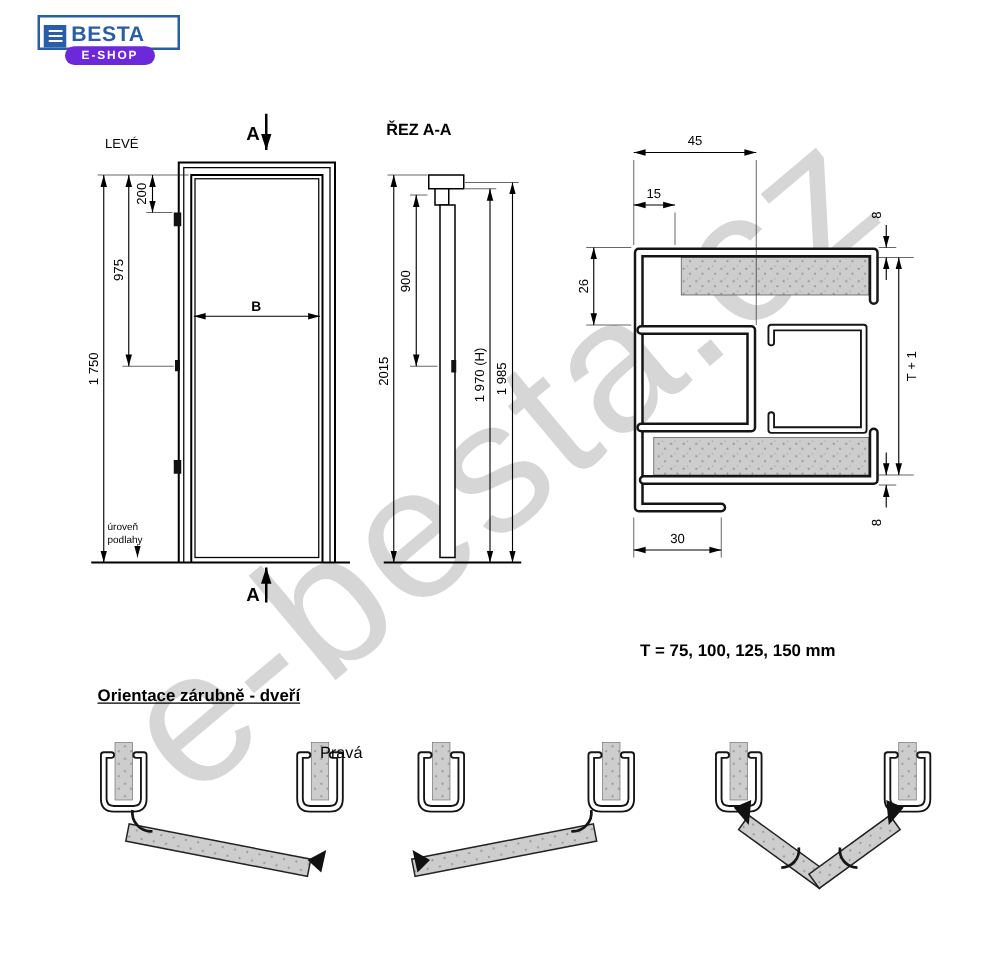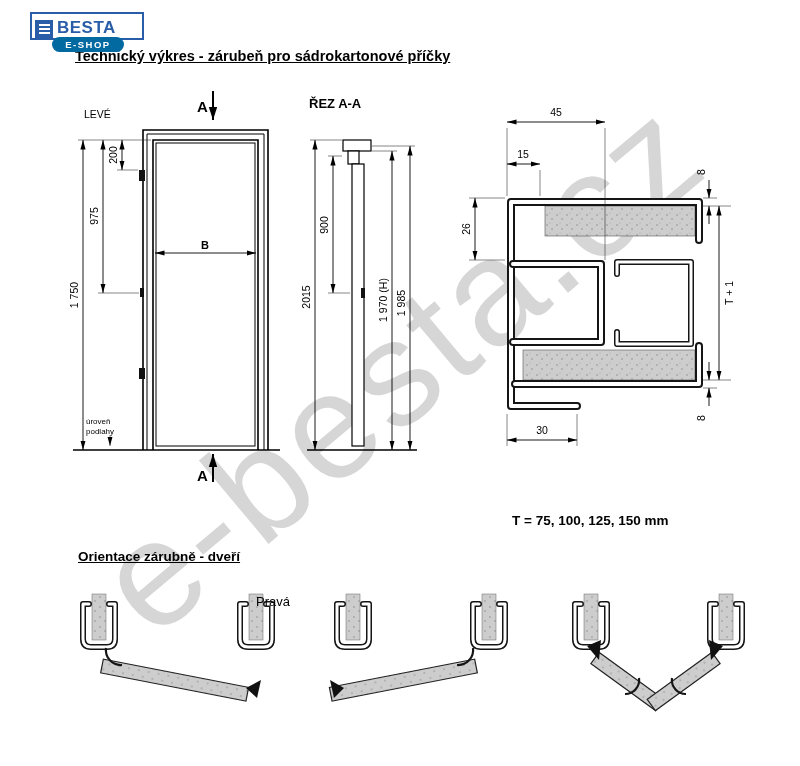--- a/index.html
+++ b/index.html
@@ -11,21 +11,21 @@
              font-size:150px;letter-spacing:4px;color:#9a9a9a;opacity:.40;
              transform:rotate(-40deg);pointer-events:none;z-index:0;white-space:nowrap;}
   
   .logo{left:30px;top:12px;z-index:3;}
   .logo-box{display:flex;align-items:flex-end;gap:4px;width:104px;height:24px;
             border:2px solid #2a5da8;background:#fff;padding:0 3px;box-sizing:content-box;}
   .logo-ico{width:18px;height:18px;background:#2a5da8;display:flex;align-items:center;justify-content:center;}
   .logo-ico i{display:block;width:11px;height:10px;
       background:repeating-linear-gradient(to bottom,#fff 0 2px,transparent 2px 4px);}
   .logo-brand{color:#2a5da8;font-weight:bold;font-size:17px;letter-spacing:.5px;}
-  .logo-pill{margin:-3px 0 0 22px;position:relative;width:72px;height:15px;background:#0369a1;
+  .logo-pill{margin:-3px 0 0 22px;position:relative;width:72px;height:15px;background:#6d28d9;
              border-radius:8px;color:#fff;font-size:9.5px;font-weight:bold;letter-spacing:1.5px;
              display:flex;align-items:center;justify-content:center;}
   .title{left:75px;top:48px;font-size:14.5px;font-weight:bold;text-decoration:underline;z-index:2;}
   .note{font-size:13.5px;font-weight:bold;z-index:2;}
   .sec-title{left:78px;top:549px;font-size:13.5px;font-weight:bold;text-decoration:underline;z-index:2;}
   .olabel{font-size:13px;font-weight:normal;text-align:right;z-index:2;}
   svg{position:absolute;z-index:1;overflow:visible;}
   svg text{font-family:"Liberation Sans",sans-serif;fill:#000;}
   .dtxt{font-size:10.5px;}
   .btxt{font-size:11px;font-weight:bold;}
@@ -50,21 +50,20 @@
   <div class="abs logo">
     <div class="logo-box">
       <span class="logo-ico">
           <i></i>
         </span>
       <span class="logo-brand">BESTA</span>
     </div>
     <div class="logo-pill">E-SHOP</div>
   </div>
 
-  <div class="abs title">Technický výkres - zárubeň pro sádrokartonové příčky</div>
 
   <svg class="abs" style="left:58px;top:85px" width="235" height="400" viewBox="0 0 235 400">
     <defs>
       <marker id="fA" viewBox="0 0 10 8" markerWidth="10" markerHeight="8" refX="9.5" refY="4" orient="auto-start-reverse" markerUnits="userSpaceOnUse">
           <path d="M0,1.4 L9.5,4 L0,6.6 Z"></path>
         </marker>
       <marker id="fB" viewBox="0 0 14 10" markerWidth="14" markerHeight="10" refX="13" refY="5" orient="auto-start-reverse" markerUnits="userSpaceOnUse">
           <path d="M0,0.8 L13,5 L0,9.2 Z"></path>
         </marker>
     </defs>

